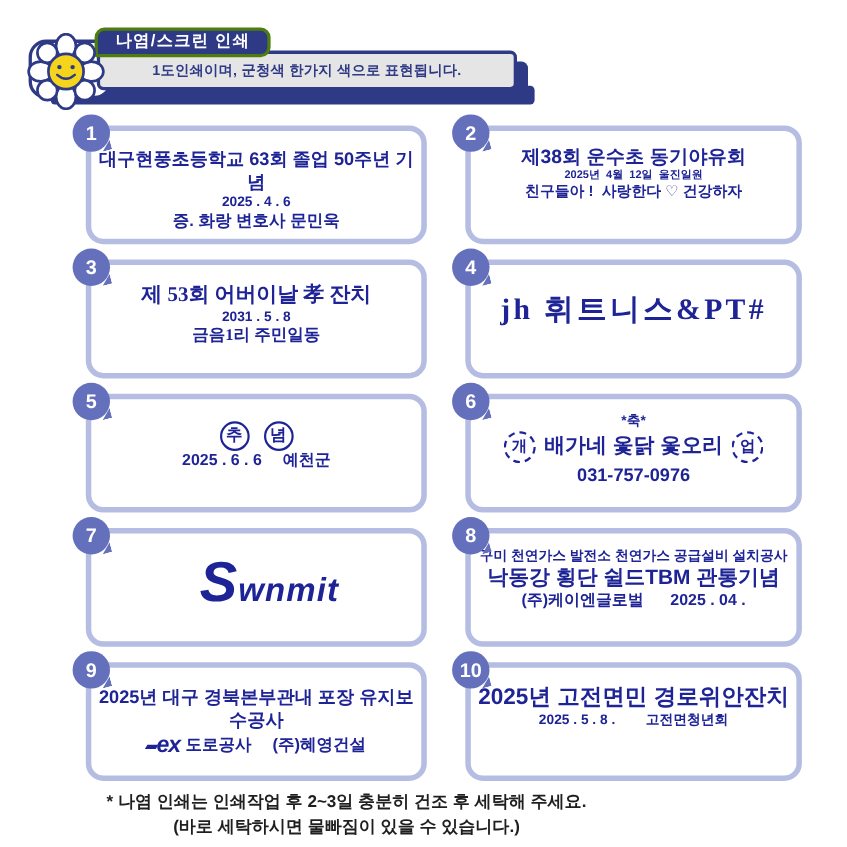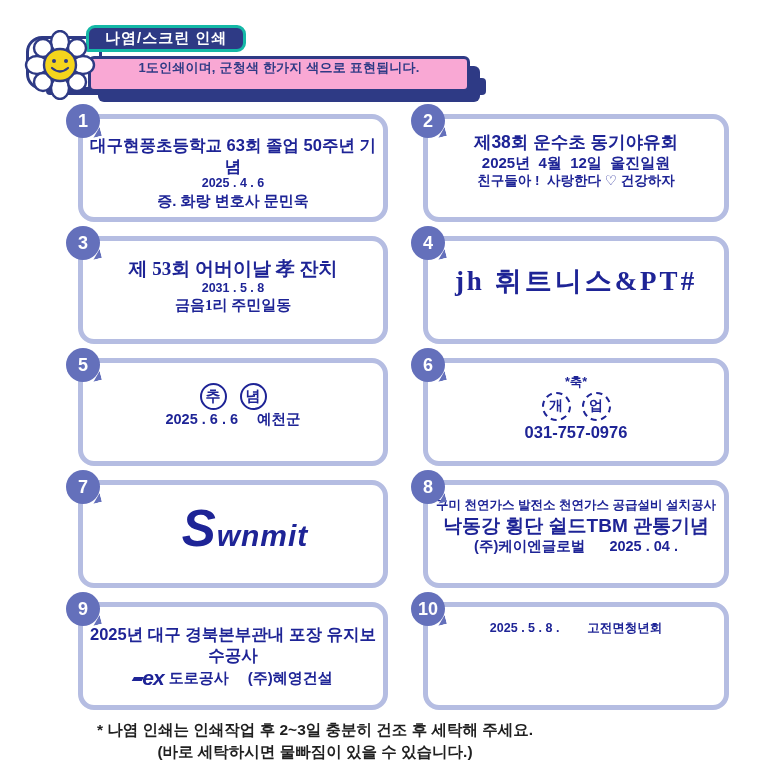--- a/index.html
+++ b/index.html
@@ -11,46 +11,46 @@
   body{
     width:770px;height:770px;background:#ffffff;position:relative;
     font-family:"Liberation Sans","DejaVu Sans",sans-serif;color:var(--ink);
     overflow:hidden;
   }
   
   .hdr-bar{position:absolute;left:46px;top:78px;width:440px;height:17px;
     background:var(--navy);border-radius:4px;}
   .hdr-bubble{position:absolute;left:26px;top:36px;width:76px;height:54px;
     background:#fff;border:3px solid var(--navy);border-radius:16px;}
-  .hdr-white{position:absolute;left:88px;top:56px;width:382px;height:36px;
-    background:#f9a8d4;border:3px solid var(--navy);border-radius:6px;
+  .hdr-white{position:absolute;left:88px;top:46px;width:382px;height:36px;
+    background:#e5e5e5;border:3px solid var(--navy);border-radius:6px;
     box-shadow:10px 10px 0 0 var(--navy);
-    display:flex;justify-content:center;}
+    display:flex;align-items:center;justify-content:center;}
   .hdr-sub{font-size:13px;font-weight:bold;color:var(--navy);letter-spacing:0.2px;}
   .hdr-tab{position:absolute;left:86px;top:25px;height:27px;padding:0 16px;
-    background:var(--navy);border:3px solid #14b8a6;border-radius:9px 9px 9px 2px;
-    display:flex;align-items:center;z-index:4;}
+    background:var(--navy);border:3px solid #4d7c0f;border-radius:9px 9px 9px 2px;
+    display:flex;z-index:4;}
   .hdr-title{color:#fff;font-weight:bold;font-size:15px;letter-spacing:1px;}
   .flower{position:absolute;left:22px;top:30px;z-index:5;}
   
   .grid{position:absolute;left:78px;top:114px;display:grid;
     grid-template-columns:310px 306px;column-gap:35px;row-gap:14px;}
   .card{position:relative;height:108px;background:#fff;
     border:5px solid var(--border);border-radius:16px;
     display:flex;flex-direction:column;align-items:center;text-align:center;}
   .badge{position:absolute;left:-17px;top:-15px;width:34px;height:34px;
     border-radius:50%;background:var(--badge);color:#fff;font-size:18px;font-weight:bold;
     display:flex;align-items:center;justify-content:center;z-index:3;}
   .badge::after{content:"";position:absolute;right:-1px;bottom:1px;width:9px;height:9px;
     background:var(--badge);clip-path:polygon(100% 0,100% 100%,0 100%);transform:rotate(-15deg);}
   .l{line-height:1.25;font-weight:bold;color:var(--ink);}
   .row{display:flex;align-items:center;justify-content:center;gap:5px;}
   .pre{white-space:pre;}
   .serif{font-family:"Liberation Serif","DejaVu Serif",serif;}
-  .t11{font-size:15px;} .t12{font-size:12.5px;} .t13{font-size:13.5px;}
+  .t11{font-size:10px;} .t12{font-size:12.5px;} .t13{font-size:13.5px;}
   .t14{font-size:14.5px;} .t15{font-size:15px;} .t16{font-size:16.5px;}
   .t17{font-size:17.5px;} .t19{font-size:19px;} .t20{font-size:20.5px;}
   .t22{font-size:22px;} .t27{font-size:27px;letter-spacing:3px;}
   .c1{padding-top:16px;} .c2{padding-top:13px;} .c3{padding-top:16px;}
   .c4{justify-content:center;padding-bottom:16px;}
   .c5{padding-top:20px;} .c6{padding-top:11px;} .c6 .l{margin-top:1px;}
   .c7{justify-content:center;padding-bottom:10px;}
   .c8{padding-top:13px;} .c9{padding-top:17px;} .c10{padding-top:14px;text-align:right;}
   .circled{display:inline-flex;align-items:center;justify-content:center;
     width:27px;height:27px;border:2.5px solid var(--ink);border-radius:50%;
@@ -153,20 +153,21 @@
     </div>
   </article>
 
   <article class="card c6">
     <div class="badge">
         <span>6</span>
       </div>
     <div class="l t12">*축*</div>
     <div class="l row">
       <span class="wreath">개</span>
+      <span class="t19">배가네 옻닭 옻오리</span>
       <span class="wreath">업</span>
     </div>
     <div class="l t16">031-757-0976</div>
   </article>
 
   <article class="card c7">
     <div class="badge">
         <span>7</span>
       </div>
     <div class="l summit">Swnmit</div>
@@ -190,20 +191,21 @@
       <span class="exlogo">ex</span>
       <span class="t15">도로공사</span>
       <span class="t15 gapL">(주)혜영건설</span>
     </div>
   </article>
 
   <article class="card c10">
     <div class="badge">
         <span>10</span>
       </div>
+    <div class="l t20">2025년 고전면민 경로위안잔치</div>
     <div class="l t12 pre">2025 . 5 . 8 .        고전면청년회</div>
   </article>
 
 </div>
 
 <div class="footer">
   <div>* 나염 인쇄는 인쇄작업 후 2~3일 충분히 건조 후 세탁해 주세요.</div>
   <div>(바로 세탁하시면 물빠짐이 있을 수 있습니다.)</div>
 </div>
 

